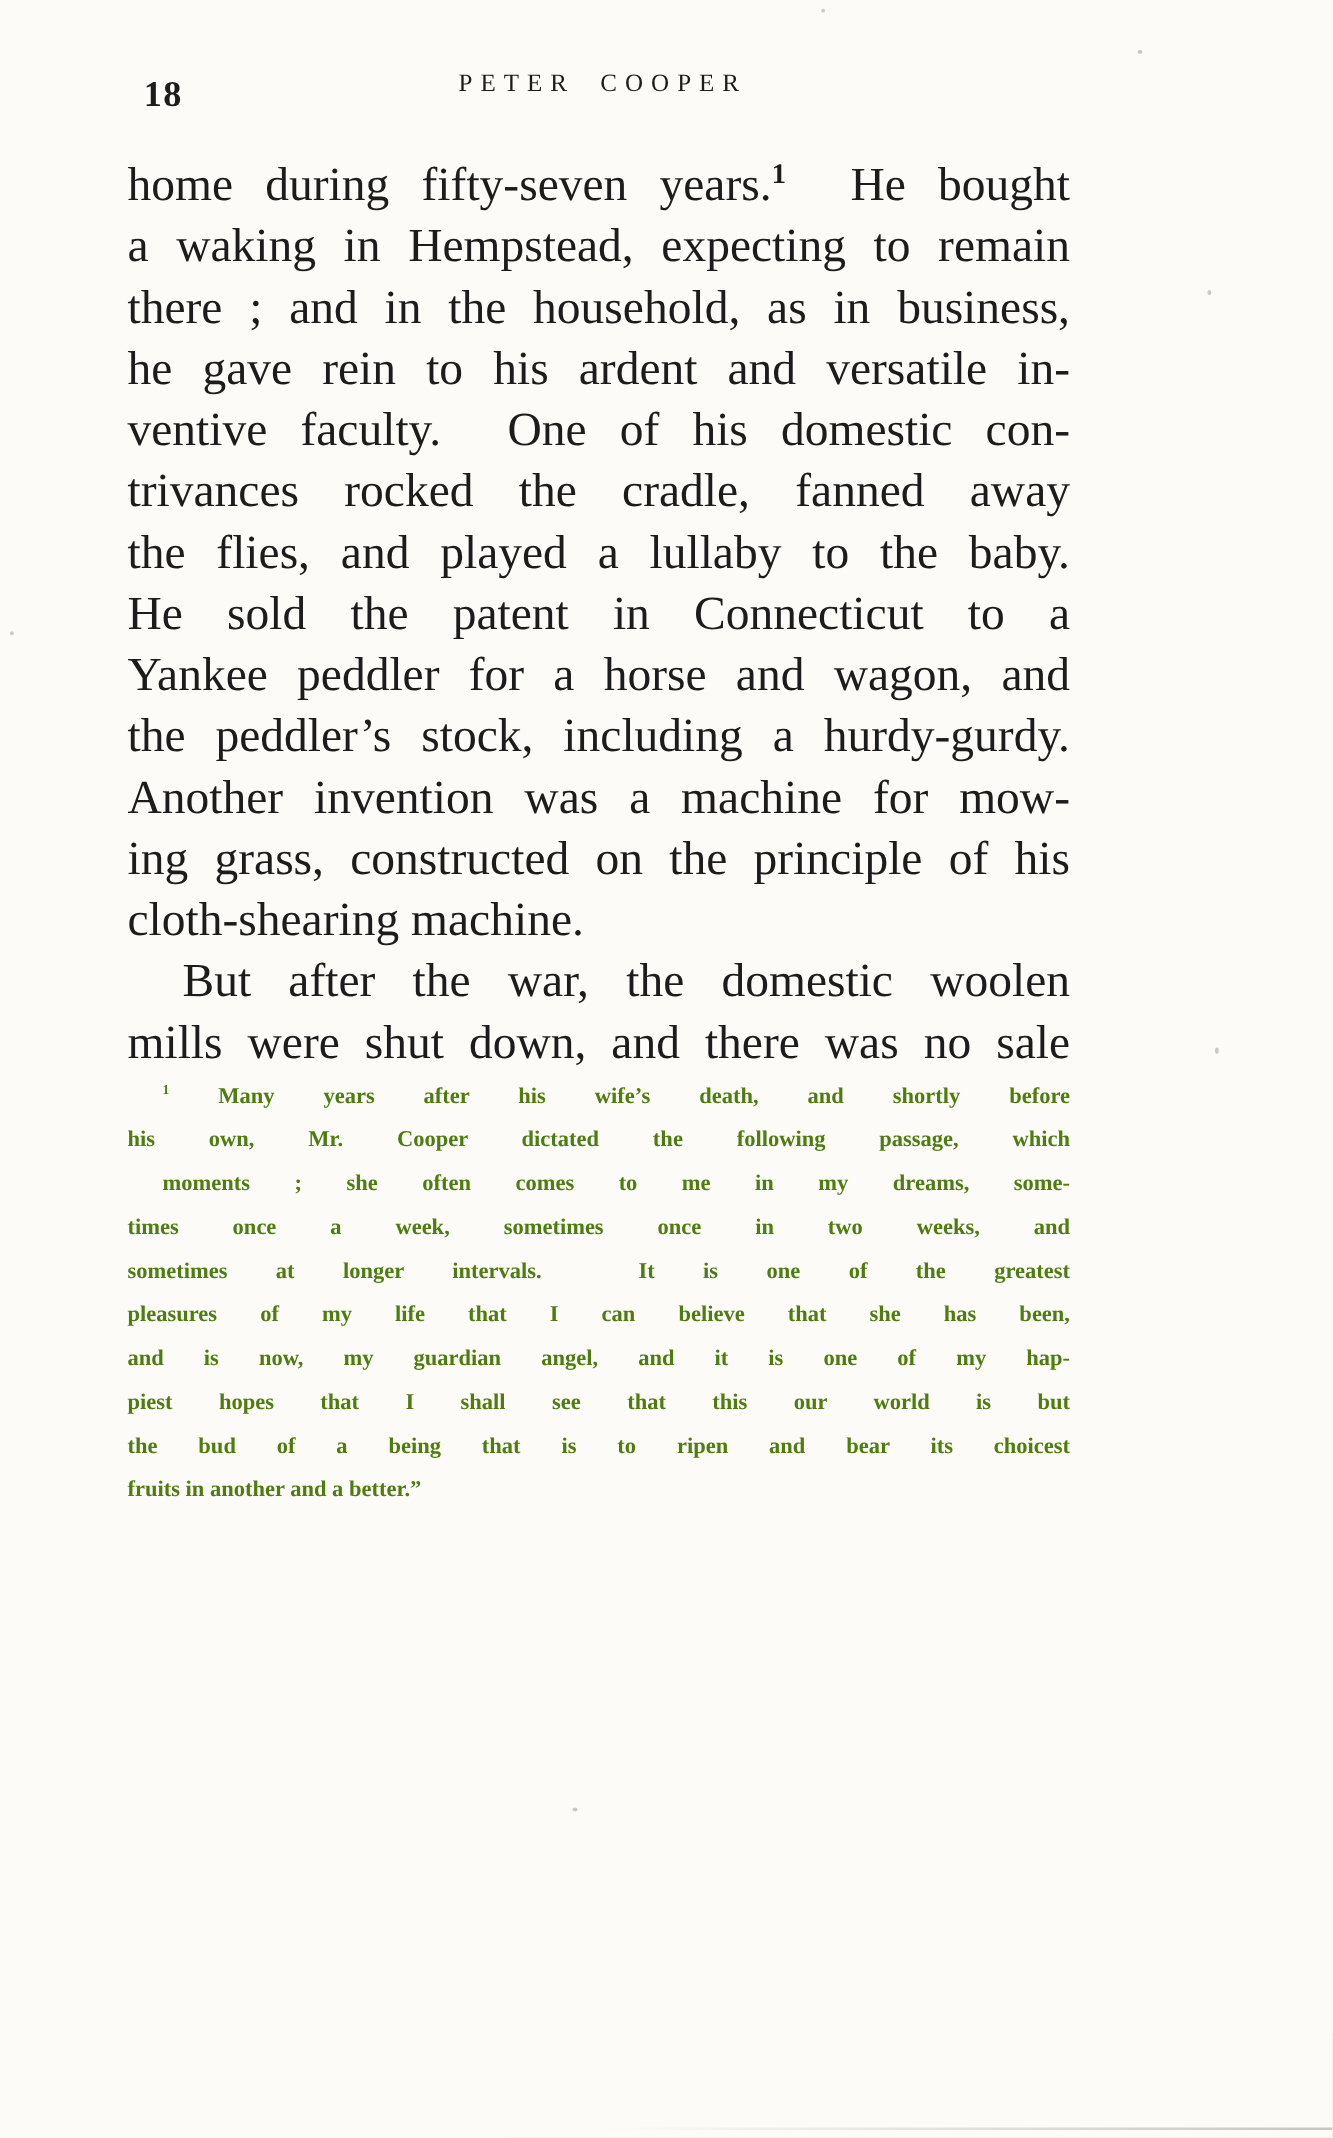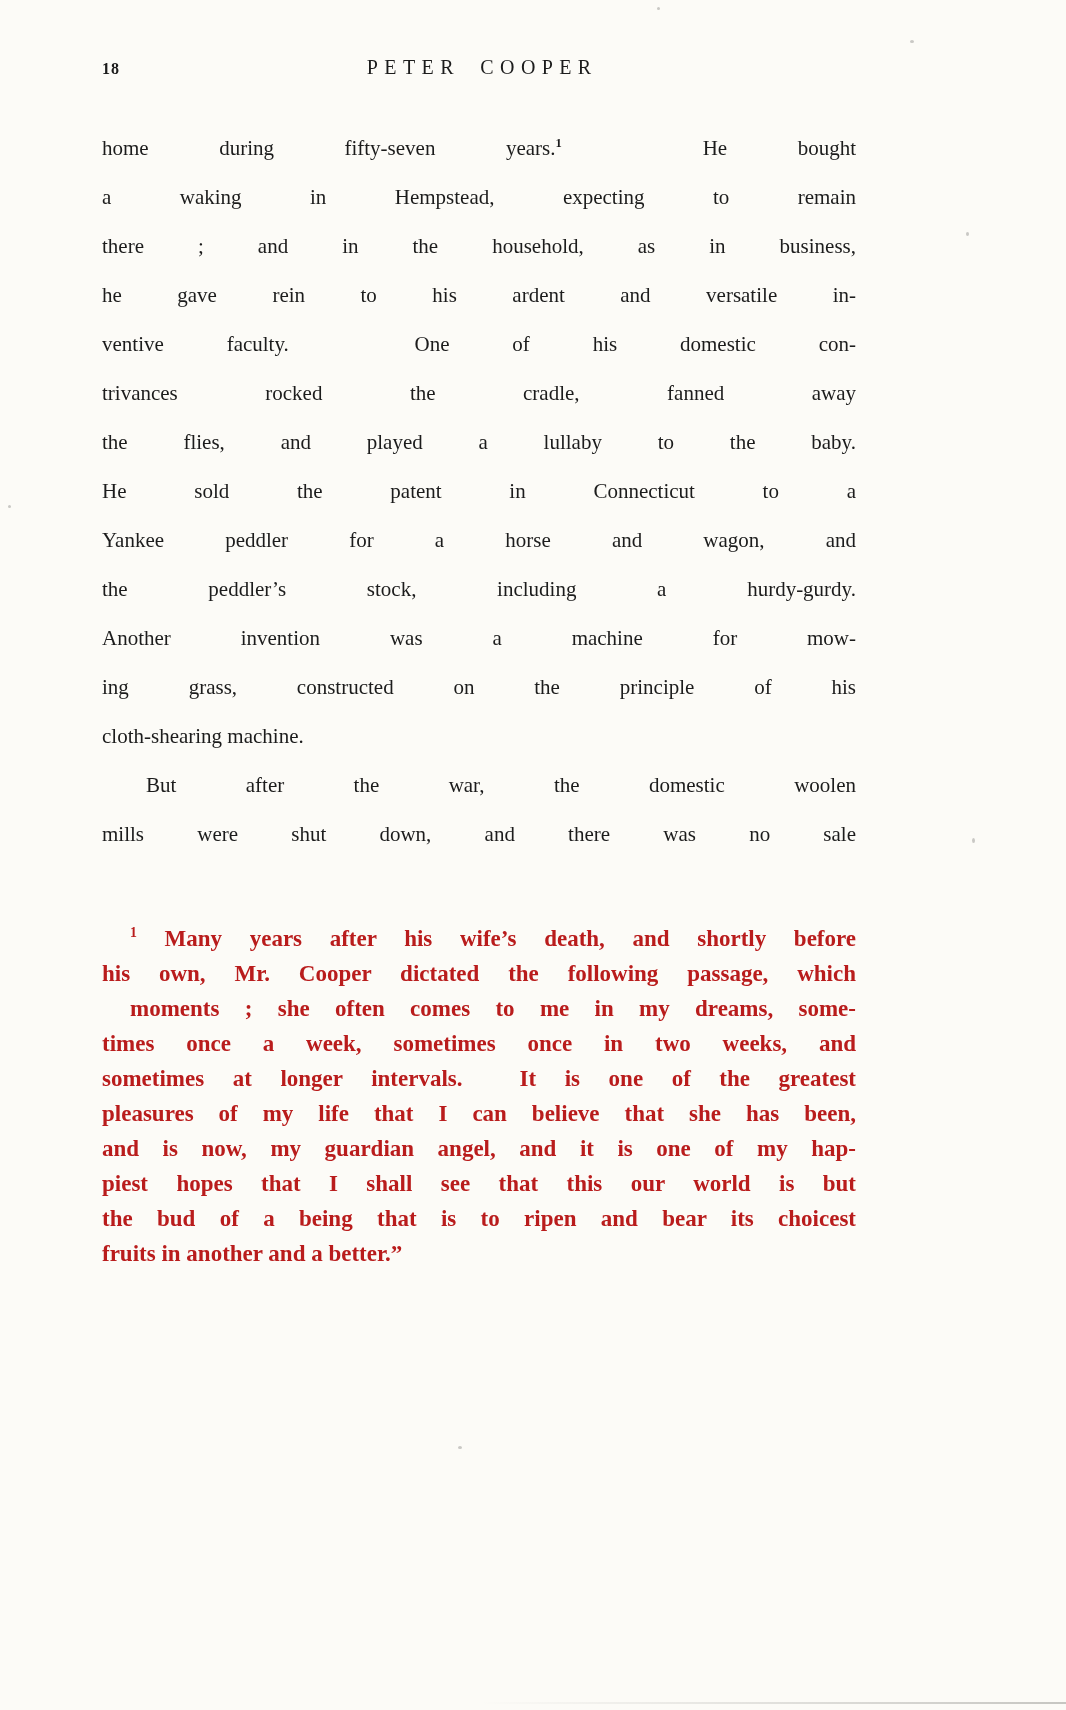--- a/index.html
+++ b/index.html
@@ -18,37 +18,37 @@
     color: #1c1c1c;
     padding: 56px 210px 0 102px;
   }
   .header {
     position: relative;
     height: 42px;
     margin-bottom: 26px;
   }
   .page-num {
     position: absolute;
-    left: 0;
+    left: 13px;
     top: 4px;
     font-weight: 700;
-    font-size: 16px;
+    font-size: 29px;
     letter-spacing: 1px;
   }
   .header-title {
     display: block;
     text-align: center;
     font-size: 20px;
     letter-spacing: 0.32em;
     word-spacing: 0.45em;
     padding-left: 0.32em;
     white-space: nowrap;
   }
   .body-text {
-    font-size: 21px;
+    font-size: 38px;
     line-height: 49px;
   }
   .line {
     text-align: justify;
     text-align-last: justify;
     -moz-text-align-last: justify;
     white-space: normal;
   }
   .line.endline {
     text-align-last: left;
@@ -56,25 +56,24 @@
   }
   .body-text .para.indent .line:first-child { text-indent: 44px; }
   sup {
     font-size: 0.6em;
     vertical-align: super;
     line-height: 0;
     font-weight: 700;
   }
   em { font-style: italic; }
   .footnote {
-    margin-top: 62px;
-    font-size: 23px;
+    font-size: 18px;
     line-height: 35px;
     font-weight: 600;
-    color: #b91c1c;
+    color: #4d7c0f;
   }
   .footnote .para.indent .line:first-child { text-indent: 28px; }
   .artifact {
     position: absolute;
     background: #6b6b66;
     border-radius: 50%;
     opacity: 0.35;
   }
   .edge-shadow {
     position: absolute;

